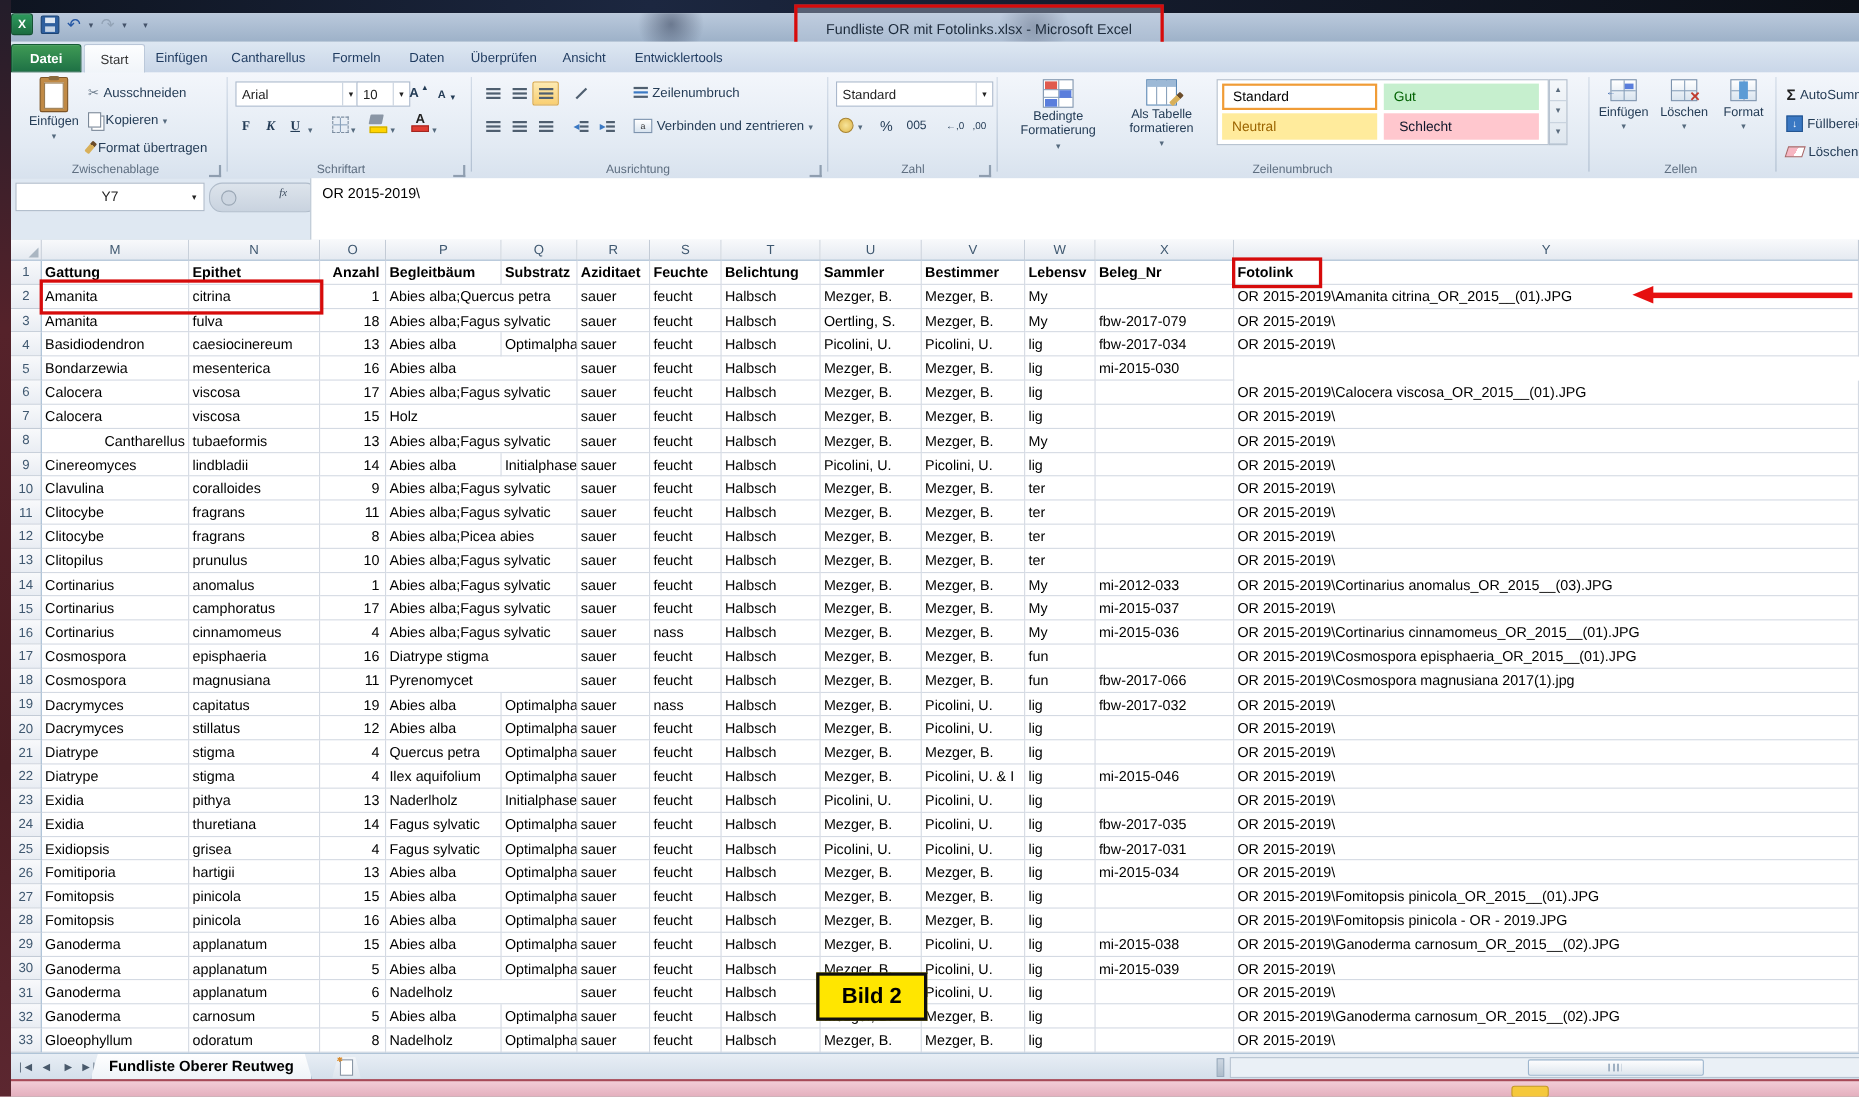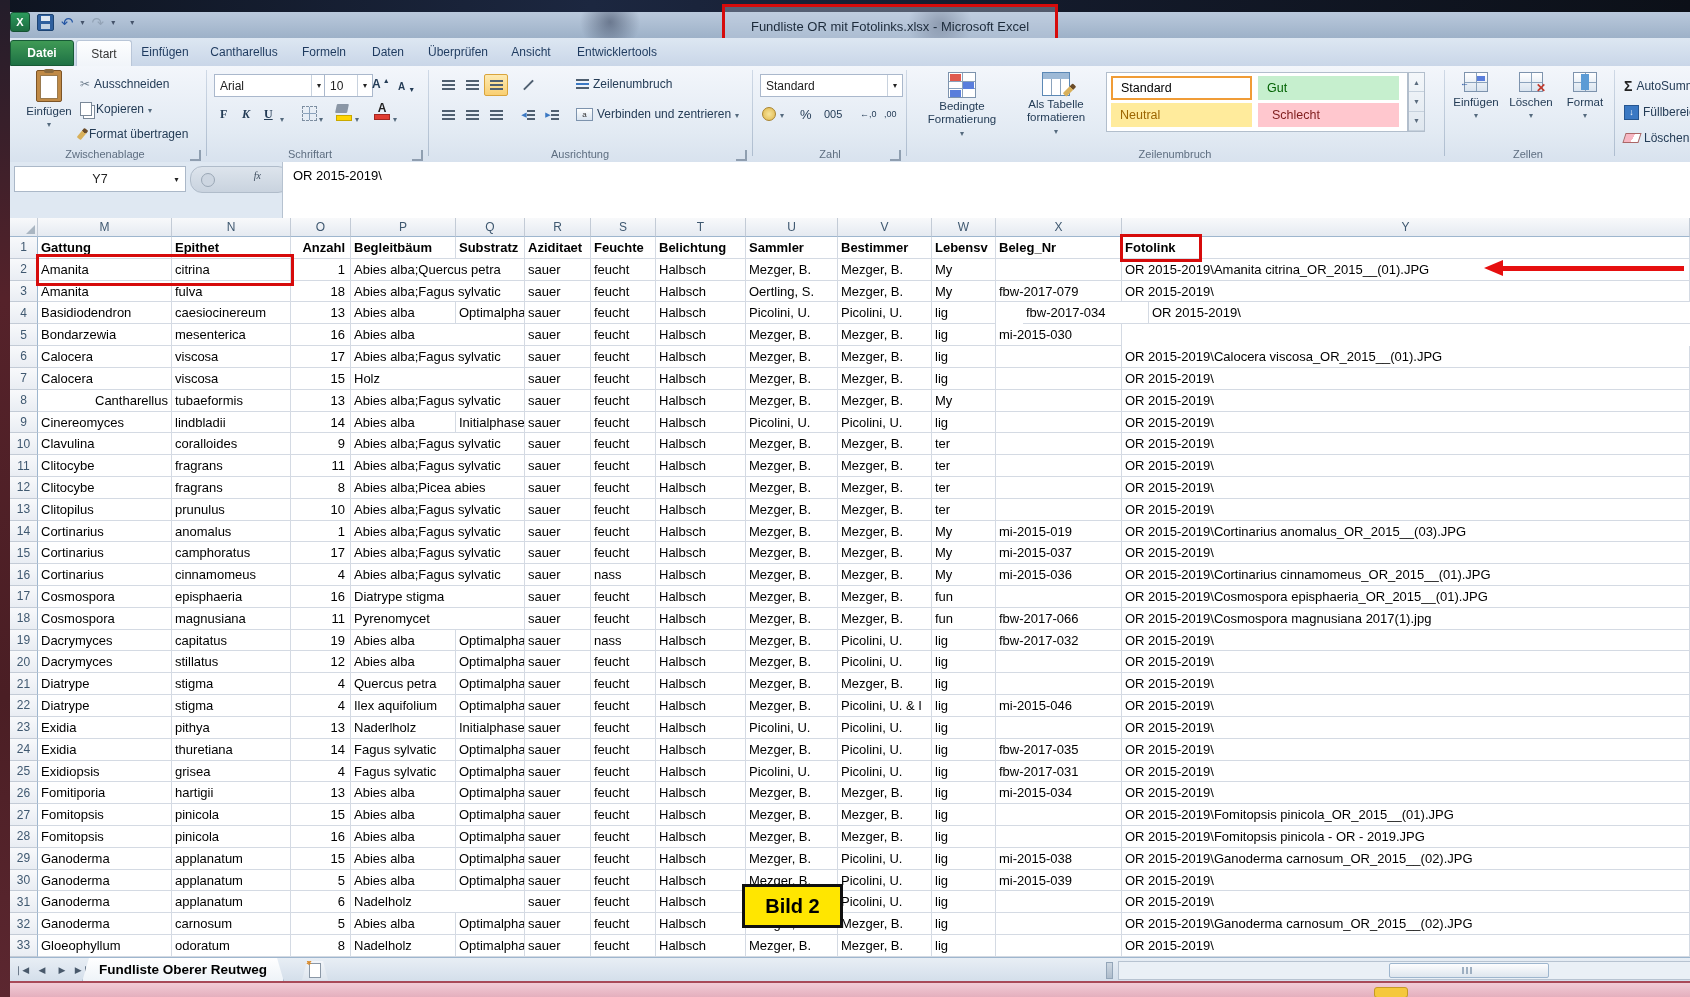--- a/index.html
+++ b/index.html
@@ -290,21 +290,21 @@
       <div style="width:26px;height:22px;border:1px solid #5b88b5;background:linear-gradient(#9db9d6,#9db9d6) 0 0/100% 6px no-repeat,linear-gradient(#8aa2bc,#8aa2bc) 33% 0/1px 100% no-repeat,linear-gradient(#8aa2bc,#8aa2bc) 66% 0/1px 100% no-repeat,#fff;position:relative;">
         <div style="position:absolute;right:-3px;bottom:-2px;width:5px;height:14px;background:linear-gradient(#6b4c2a 30%,#d8b05a 30%);transform:rotate(45deg);border-radius:1px;"></div>
       </div>
       <span style="margin-top:2px;line-height:13px;">Als Tabelle formatieren</span>
       <span class="ddx"></span>
     </div>
     <div class="gallery">
         <div class="gcell sel" style="left: 4px; top: 3px; background: rgb(255, 255, 255); color: rgb(0, 0, 0);">Standard</div>
         <div class="gcell" style="left: 151px; top: 3px; background: rgb(198, 239, 206); color: rgb(0, 97, 0);">Gut</div>
         <div class="gcell" style="left: 4px; top: 30px; background: rgb(255, 235, 156); color: rgb(156, 101, 0);">Neutral</div>
-        <div class="gcell" style="left: 151px; top: 30px; background: rgb(255, 199, 206); color: #7f1d1d; padding-left: 13px;">Schlecht</div>
+        <div class="gcell" style="left: 151px; top: 30px; background: rgb(255, 199, 206); color: #0f172a; padding-left: 13px;">Schlecht</div>
       </div>
     <div class="gscroll">
       <div>▲</div>
       <div>▼</div>
       <div>▼</div>
     </div>
     <div class="glabel" style="left:1090px;width:150px">Zeilenumbruch</div>
 
     <div class="bigbtn" style="left:1440px;top:6px;width:52px">
       <div class="icon-cell">
@@ -428,21 +428,21 @@
         <div class="gcell2" style="width: 119px;">caesiocinereum</div>
         <div class="gcell2 num" style="width: 60px;">13</div>
         <div class="gcell2" style="width: 105px;">Abies alba</div>
         <div class="gcell2" style="width: 69px;">Optimalpha</div>
         <div class="gcell2" style="width: 66px;">sauer</div>
         <div class="gcell2" style="width: 65px;">feucht</div>
         <div class="gcell2" style="width: 90px;">Halbsch</div>
         <div class="gcell2" style="width: 92px;">Picolini, U.</div>
         <div class="gcell2" style="width: 94px;">Picolini, U.</div>
         <div class="gcell2" style="width: 64px;">lig</div>
-        <div class="gcell2" style="width: 126px; margin-left: 27px;">fbw-2017-034</div>
+        <div class="gcell2" style="width: 126px;">fbw-2017-034</div>
         <div class="gcell2" style="width: 568px;">OR 2015-2019\</div>
       </div>
       <div class="grid-row">
         <div class="rownum">5</div>
         <div class="gcell2" style="width: 134px;">Bondarzewia</div>
         <div class="gcell2" style="width: 119px;">mesenterica</div>
         <div class="gcell2 num" style="width: 60px;">16</div>
         <div class="gcell2" style="width: 174px;">Abies alba</div>
         <div class="gcell2" style="width: 66px;">sauer</div>
         <div class="gcell2" style="width: 65px;">feucht</div>
@@ -578,21 +578,21 @@
         <div class="gcell2" style="width: 134px;">Cortinarius</div>
         <div class="gcell2" style="width: 119px;">anomalus</div>
         <div class="gcell2 num" style="width: 60px;">1</div>
         <div class="gcell2" style="width: 174px;">Abies alba;Fagus sylvatic</div>
         <div class="gcell2" style="width: 66px;">sauer</div>
         <div class="gcell2" style="width: 65px;">feucht</div>
         <div class="gcell2" style="width: 90px;">Halbsch</div>
         <div class="gcell2" style="width: 92px;">Mezger, B.</div>
         <div class="gcell2" style="width: 94px;">Mezger, B.</div>
         <div class="gcell2" style="width: 64px;">My</div>
-        <div class="gcell2" style="width: 126px;">mi-2015-019</div>
+        <div class="gcell2" style="width: 126px;">mi-2012-033</div>
         <div class="gcell2" style="width: 568px;">OR 2015-2019\Cortinarius anomalus_OR_2015__(03).JPG</div>
       </div>
       <div class="grid-row">
         <div class="rownum">15</div>
         <div class="gcell2" style="width: 134px;">Cortinarius</div>
         <div class="gcell2" style="width: 119px;">camphoratus</div>
         <div class="gcell2 num" style="width: 60px;">17</div>
         <div class="gcell2" style="width: 174px;">Abies alba;Fagus sylvatic</div>
         <div class="gcell2" style="width: 66px;">sauer</div>
         <div class="gcell2" style="width: 65px;">feucht</div>

